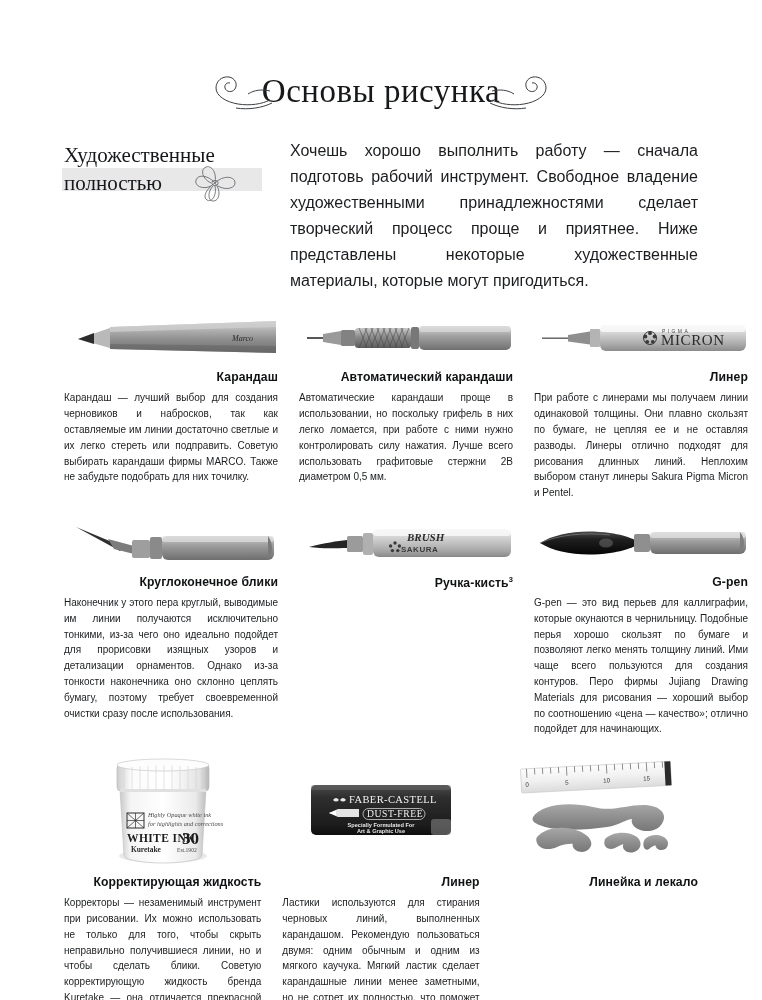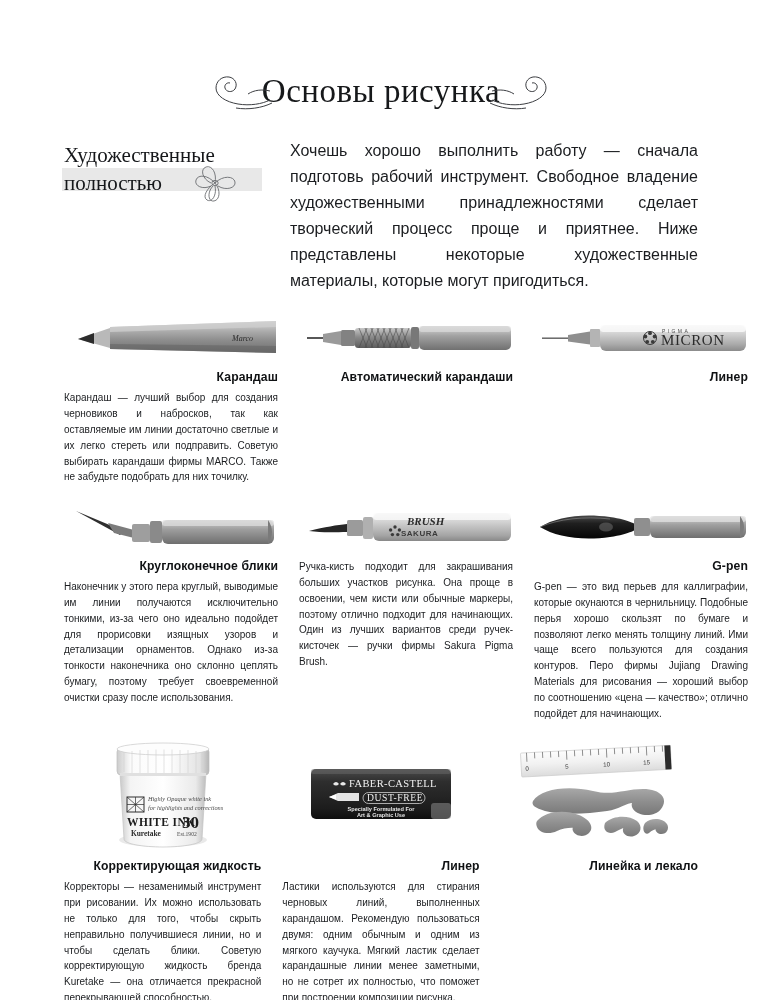--- a/index.html
+++ b/index.html
@@ -226,20 +226,21 @@
           <g stroke="#4a4a4a" stroke-width="0.7" opacity="0.85">
             <path d="M60 13 L68 33 M66 13 L74 33 M72 13 L80 33 M78 13 L86 33 M84 13 L92 33 M90 13 L98 33 M96 13 L104 33 M102 13 L110 33"></path>
             <path d="M68 13 L60 33 M74 13 L66 33 M80 13 L72 33 M86 13 L78 33 M92 13 L84 33 M98 13 L90 33 M104 13 L96 33 M110 13 L102 33"></path>
           </g>
           <rect x="112" y="12" width="8" height="22" rx="2" fill="#787878"></rect>
           <rect x="120" y="11" width="92" height="24" rx="5" fill="url(#gmech)"></rect>
           <rect x="120" y="11" width="92" height="6" rx="3" fill="#dcdcdc" opacity="0.7"></rect>
         </svg>
       </div>
       <div class="item-title">Автоматический карандаши</div>
+      <div class="item-body">Автоматические карандаши проще в использовании, но поскольку грифель в них легко ломается, при работе с ними нужно контролировать силу нажатия. Лучше всего использовать графитовые стержни 2В диаметром 0,5 мм.</div>
     </div>
 
     <div class="item">
       <div class="item-figure">
         <svg width="214" height="46" viewBox="0 0 214 46">
           <defs>
             <linearGradient id="gliner" x1="0" y1="0" x2="0" y2="1">
               <stop offset="0" stop-color="#f0f0f0"></stop>
               <stop offset="0.3" stop-color="#d5d5d5"></stop>
               <stop offset="0.75" stop-color="#a9a9a9"></stop>
@@ -257,20 +258,21 @@
               <circle cx="120.6" cy="21.5" r="1.9"></circle>
             <circle cx="118.8" cy="26.8" r="1.9"></circle>
               <circle cx="113.2" cy="26.8" r="1.9"></circle>
             <circle cx="111.4" cy="21.5" r="1.9"></circle>
           </g>
           <text x="128" y="17.5" font-family="'Liberation Sans',sans-serif" font-size="5" letter-spacing="2.4" fill="#4a4a4a">PIGMA</text>
           <text x="127" y="30" font-family="'Liberation Serif',serif" font-size="15" letter-spacing="0.6" fill="#2b2b2b">MICRON</text>
         </svg>
       </div>
       <div class="item-title">Линер</div>
+      <div class="item-body">При работе с линерами мы получаем линии одинаковой толщины. Они плавно скользят по бумаге, не цепляя ее и не оставляя разводы. Линеры отлично подходят для рисования длинных линий. Неплохим выбором станут линеры Sakura Pigma Micron и Pentel.</div>
     </div>
   </div>
 
   <div class="grid row2">
 
     <div class="item">
       <div class="item-figure">
         <svg width="214" height="52" viewBox="0 0 214 52">
           <defs>
             <linearGradient id="gholder" x1="0" y1="0" x2="0" y2="1">
@@ -312,21 +314,23 @@
             <circle cx="96" cy="26" r="1.7"></circle>
               <circle cx="100.4" cy="29" r="1.7"></circle>
             <circle cx="98.8" cy="33.6" r="1.7"></circle>
               <circle cx="93.4" cy="33.6" r="1.7"></circle>
             <circle cx="91.6" cy="29" r="1.7"></circle>
           </g>
           <text x="108" y="24" font-family="'Liberation Serif',serif" font-size="11" font-style="italic" font-weight="bold" fill="#2b2b2b">BRUSH</text>
           <text x="102" y="35" font-family="'Liberation Sans',sans-serif" font-size="8" font-weight="bold" letter-spacing="0.5" fill="#3a3a3a">SAKURA</text>
         </svg>
       </div>
-      <div class="item-body">Ручка-кисть подходит для закрашивания больших участков рисунка. Она проще в освоении, чем кисти или обычные маркеры, поэтому отлично подходит для начинающих. Один из лучших вариантов среди ручек-кисточек — ручки фирмы Sakura Pigma Brush.</div>
+      <div class="item-title">
+        <span>Ручка-кисть</span><sup>3</sup>
+      </div>
     </div>
 
     <div class="item">
       <div class="item-figure">
         <svg width="214" height="52" viewBox="0 0 214 52">
           <defs>
             <linearGradient id="gnib" x1="0" y1="0" x2="0" y2="1">
               <stop offset="0" stop-color="#4a4a4a"></stop>
               <stop offset="0.35" stop-color="#1f1f1f"></stop>
               <stop offset="1" stop-color="#050505"></stop>

